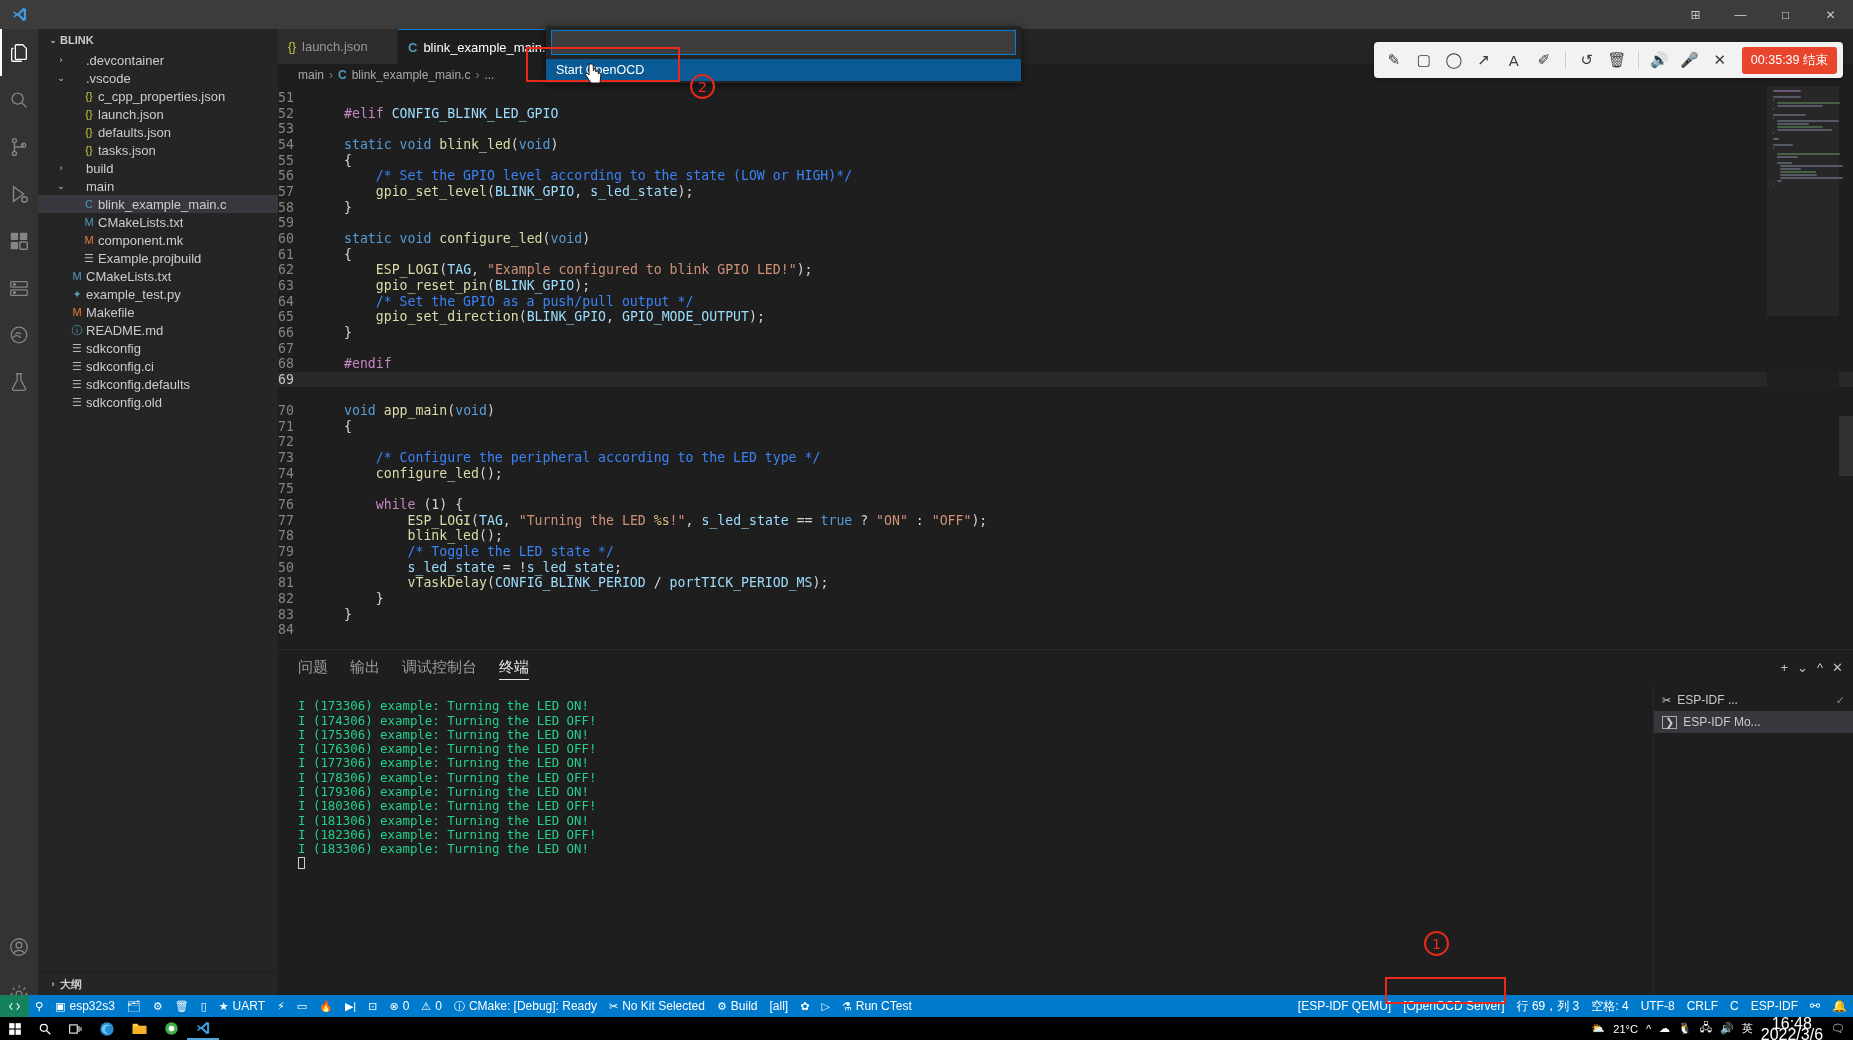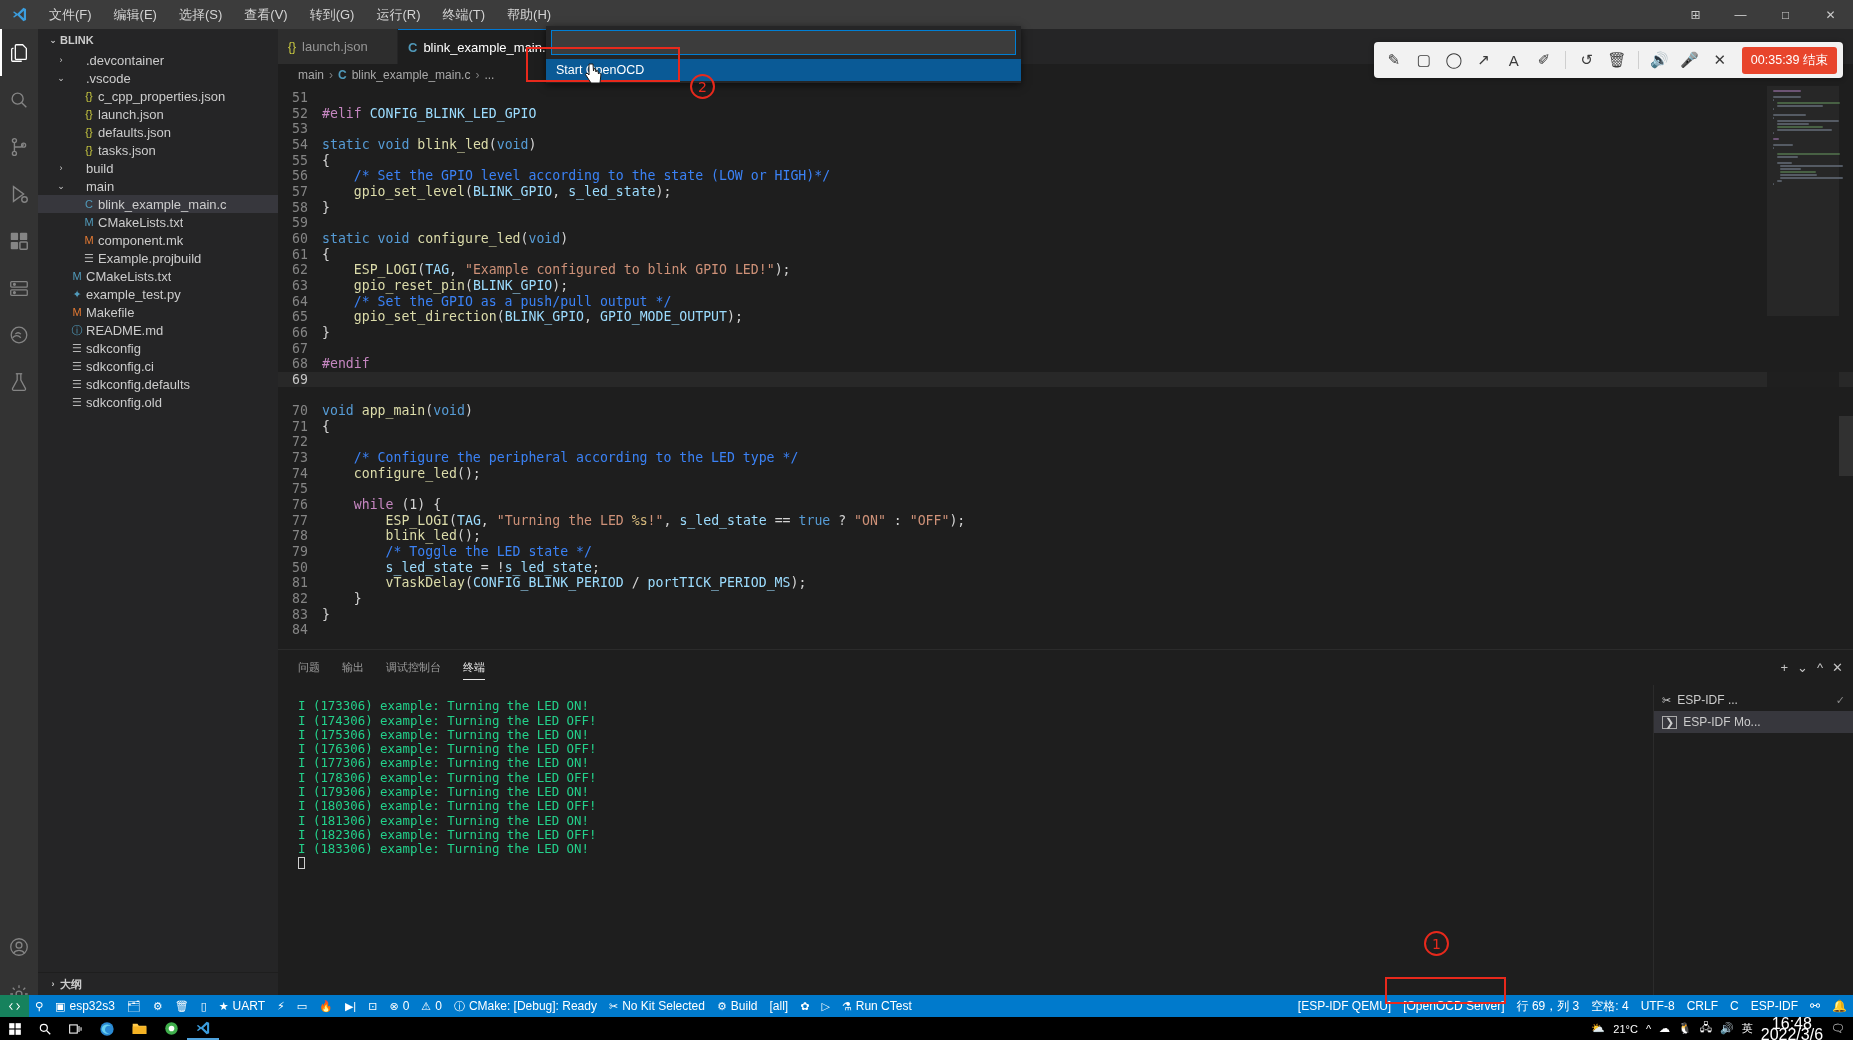--- a/index.html
+++ b/index.html
@@ -59,22 +59,22 @@
   .tabs-fill { flex:1; background:#252526; }
 
   .breadcrumb { height:22px; display:flex; align-items:center; padding-left:20px;
     font-size:12px; color:#a9a9a9; gap:5px; background:#1e1e1e; }
   .bc-sep { color:#7c7c7c; }
 
   .codearea { position:absolute; left:0; right:0; top:57px; bottom:0; background:#1e1e1e; }
   .codeview { position:absolute; left:0; right:0; top:0; height:563px; overflow:hidden; }
   pre.code { font-family:"DejaVu Sans Mono","Liberation Mono",monospace; font-size:13.2px;
     line-height:15.65px; color:#d4d4d4; white-space:pre; padding-top:4px; }
-  .ln { display:inline-block; width:44px; text-align:center; color:#858585;
-    font-family:"DejaVu Sans Mono",monospace; }
+  .ln { display:inline-block; width:44px; text-align:left; color:#858585;
+    font-family:"DejaVu Sans Mono",monospace; margin-right:22px; }
   .ln.cur { color:#c6c6c6; }
   .kw   { color:#569cd6; }
   .kw2  { color:#c586c0; }
   .pp   { color:#c586c0; }
   .fn   { color:#dcdcaa; }
   .cm   { color:#3b82f6; }
   .str  { color:#ce9178; }
   .var  { color:#9cdcfe; }
   .esc  { color:#d7ba7d; }
   .curline { background:#282828; display:block; }
@@ -83,21 +83,21 @@
     background:#1e1e1e; opacity:.85; }
   .mm-line { height:2px; margin:1px 0 0 6px; border-radius:1px; }
   .mm-slider { position:absolute; left:0; right:0; top:0; height:230px; background:rgba(121,121,121,.12); }
   .scrollbar-v { position:absolute; right:0; top:0; width:14px; height:563px; background:transparent; }
   .sb-thumb { position:absolute; right:0; top:330px; width:14px; height:60px; background:#424242; opacity:.55;}
 
   
   .panel { position:absolute; left:0; right:0; top:563px; bottom:0; background:#1e1e1e;
     border-top:1px solid #2b2b2b; }
   .panel-tabs { height:35px; display:flex; align-items:center; padding-left:20px; gap:22px; }
-  .p-tab { font-size:11px; color:#9d9d9d; height:35px; display:flex; align-items:center;
+  .p-tab { font-size:15px; color:#9d9d9d; height:35px; display:flex; align-items:center;
     position:relative; }
   .p-tab.active { color:#e7e7e7; }
   .p-tab.active:after { content:''; position:absolute; left:0; right:0; bottom:5px;
     height:1px; background:#e7e7e7; }
   .panel-actions { margin-left:auto; display:flex; align-items:center; gap:9px;
     padding-right:10px; color:#c5c5c5; font-size:13px; }
   .term { position:absolute; left:0; right:200px; top:35px; bottom:0; padding-left:20px;
     font-family:"DejaVu Sans Mono","Liberation Mono",monospace; font-size:12.4px;
     line-height:14.3px; color:#23d18b; overflow:hidden; }
   .term .cursor { display:inline-block; width:7px; height:12px; border:1px solid #cfcfcf; }
@@ -152,30 +152,20 @@
 </head>
 <body>
 
 <div id="app">
 
   <div class="titlebar">
     <div class="vs-logo">
       <svg width="17" height="17" viewBox="0 0 24 24">
           <path fill="#3b9ddd" d="M17.5 2.5 9 11l-4.4-3.4-1.8.9L6.6 12l-3.8 3.5 1.8.9L9 13l8.5 8.5 3.7-1.7V4.2L17.5 2.5zm.6 4.3v10.4L12.3 12l5.8-5.2z"></path>
         </svg>
-    </div>
-    <div class="menu">
-      <div class="menu-item">文件(F)</div>
-      <div class="menu-item">编辑(E)</div>
-      <div class="menu-item">选择(S)</div>
-      <div class="menu-item">查看(V)</div>
-      <div class="menu-item">转到(G)</div>
-      <div class="menu-item">运行(R)</div>
-      <div class="menu-item">终端(T)</div>
-      <div class="menu-item">帮助(H)</div>
     </div>
     <div class="title-right">
       <div class="tb-btn">⊞</div>
       <div class="tb-btn">—</div>
       <div class="tb-btn">□</div>
       <div class="tb-btn close">✕</div>
     </div>
   </div>
 
   <div class="activitybar">

